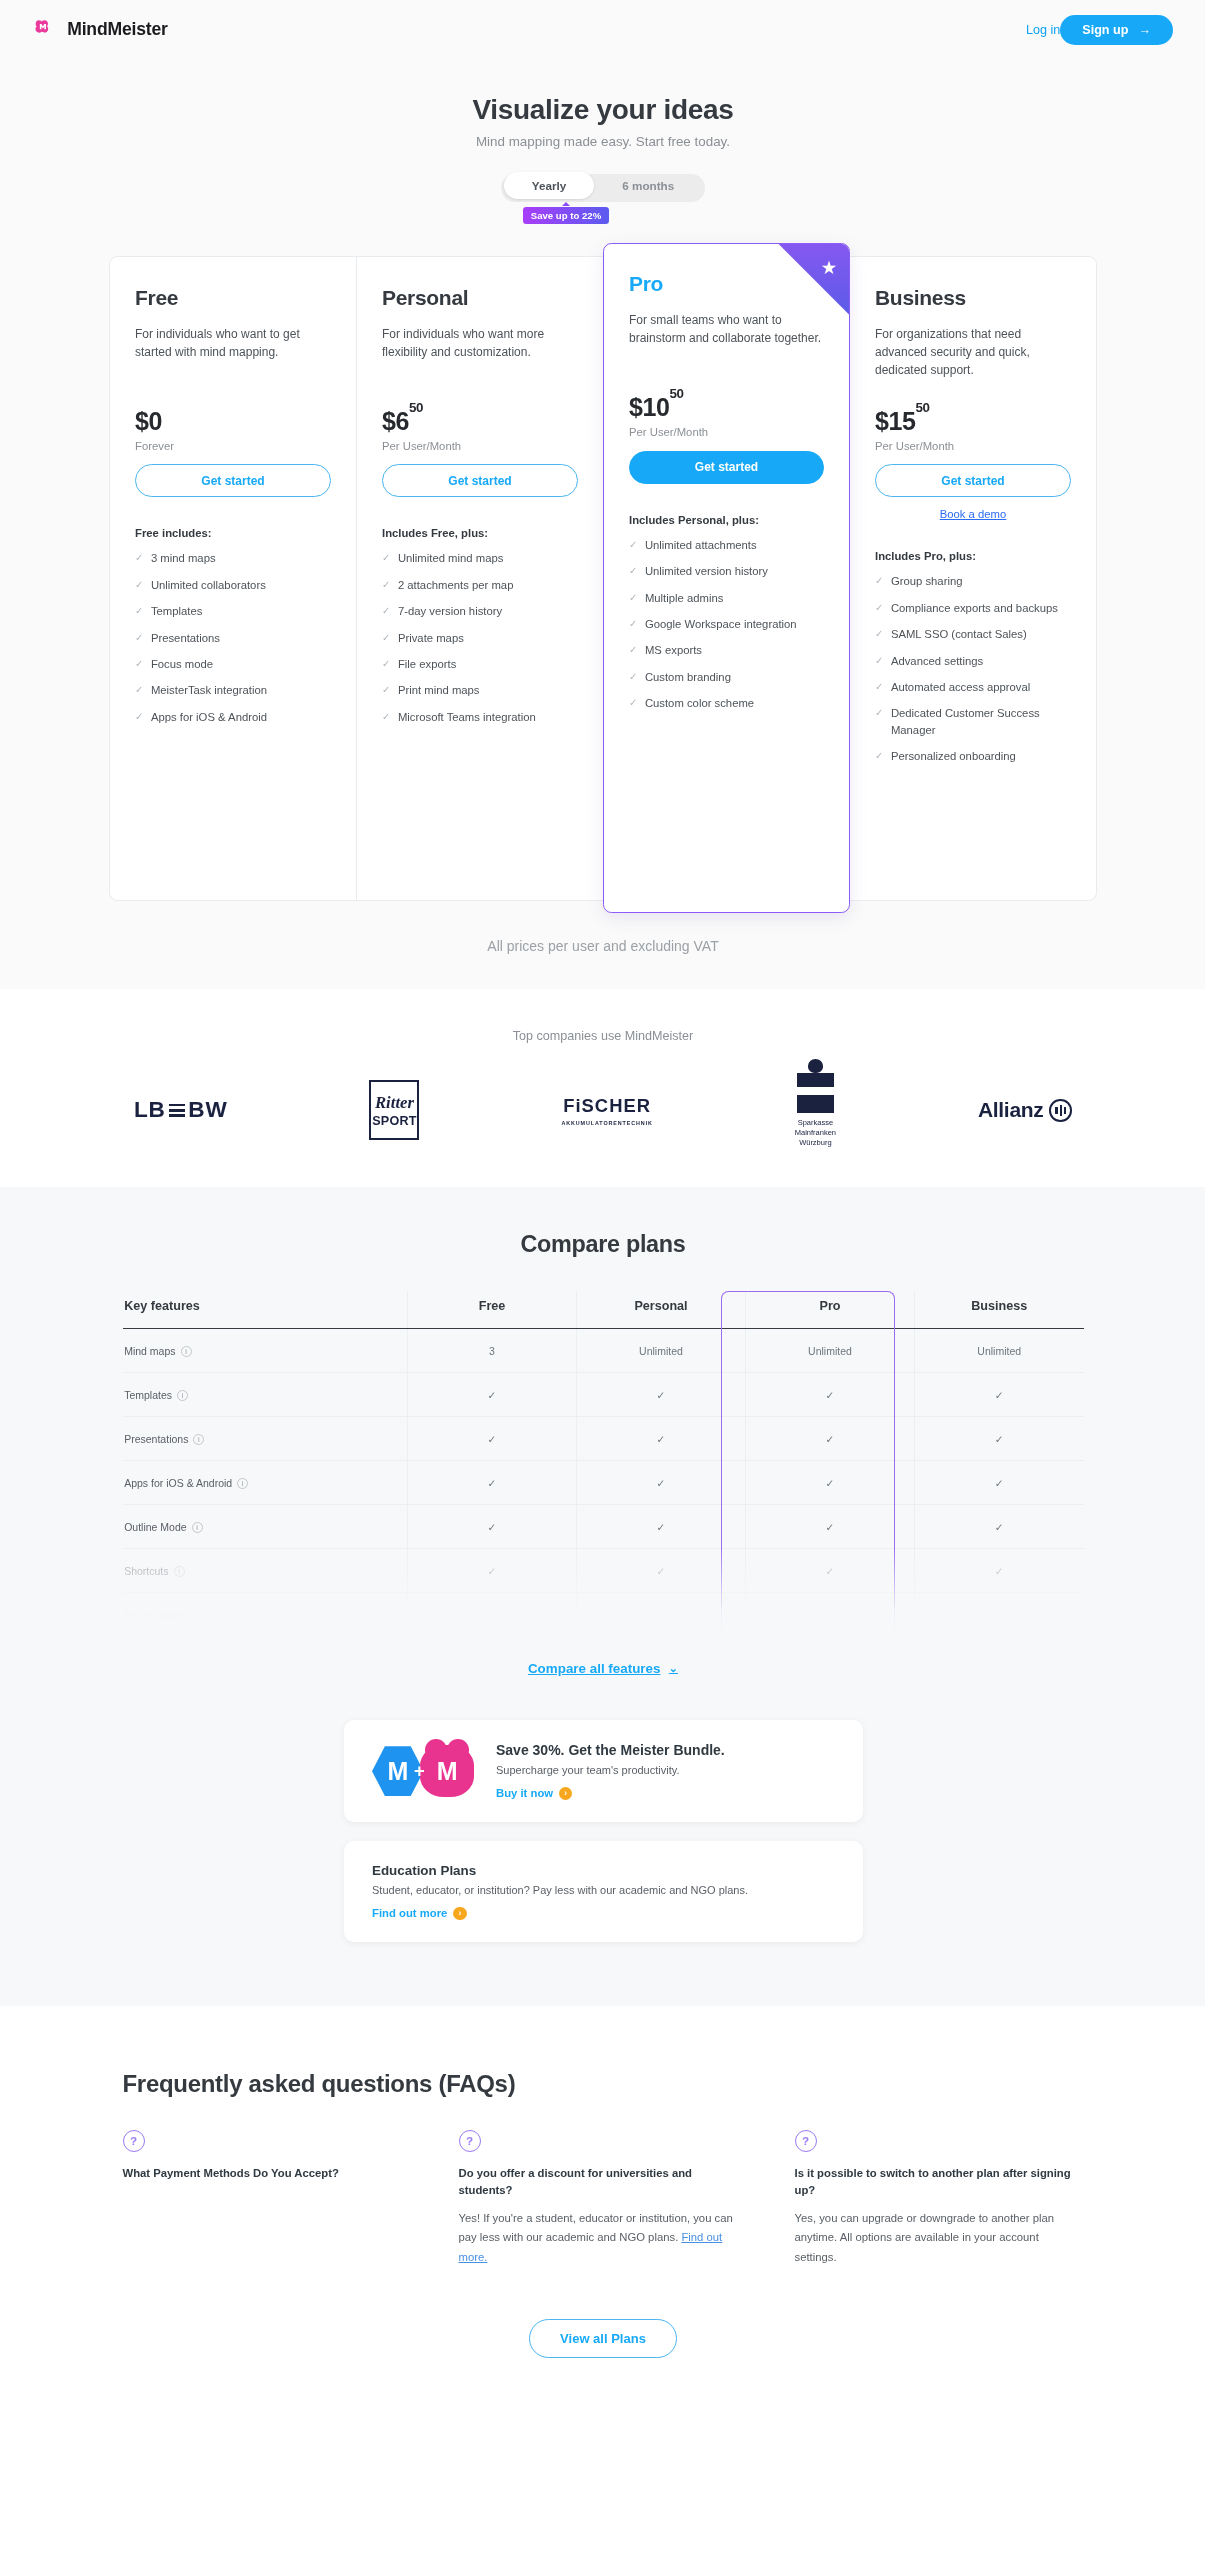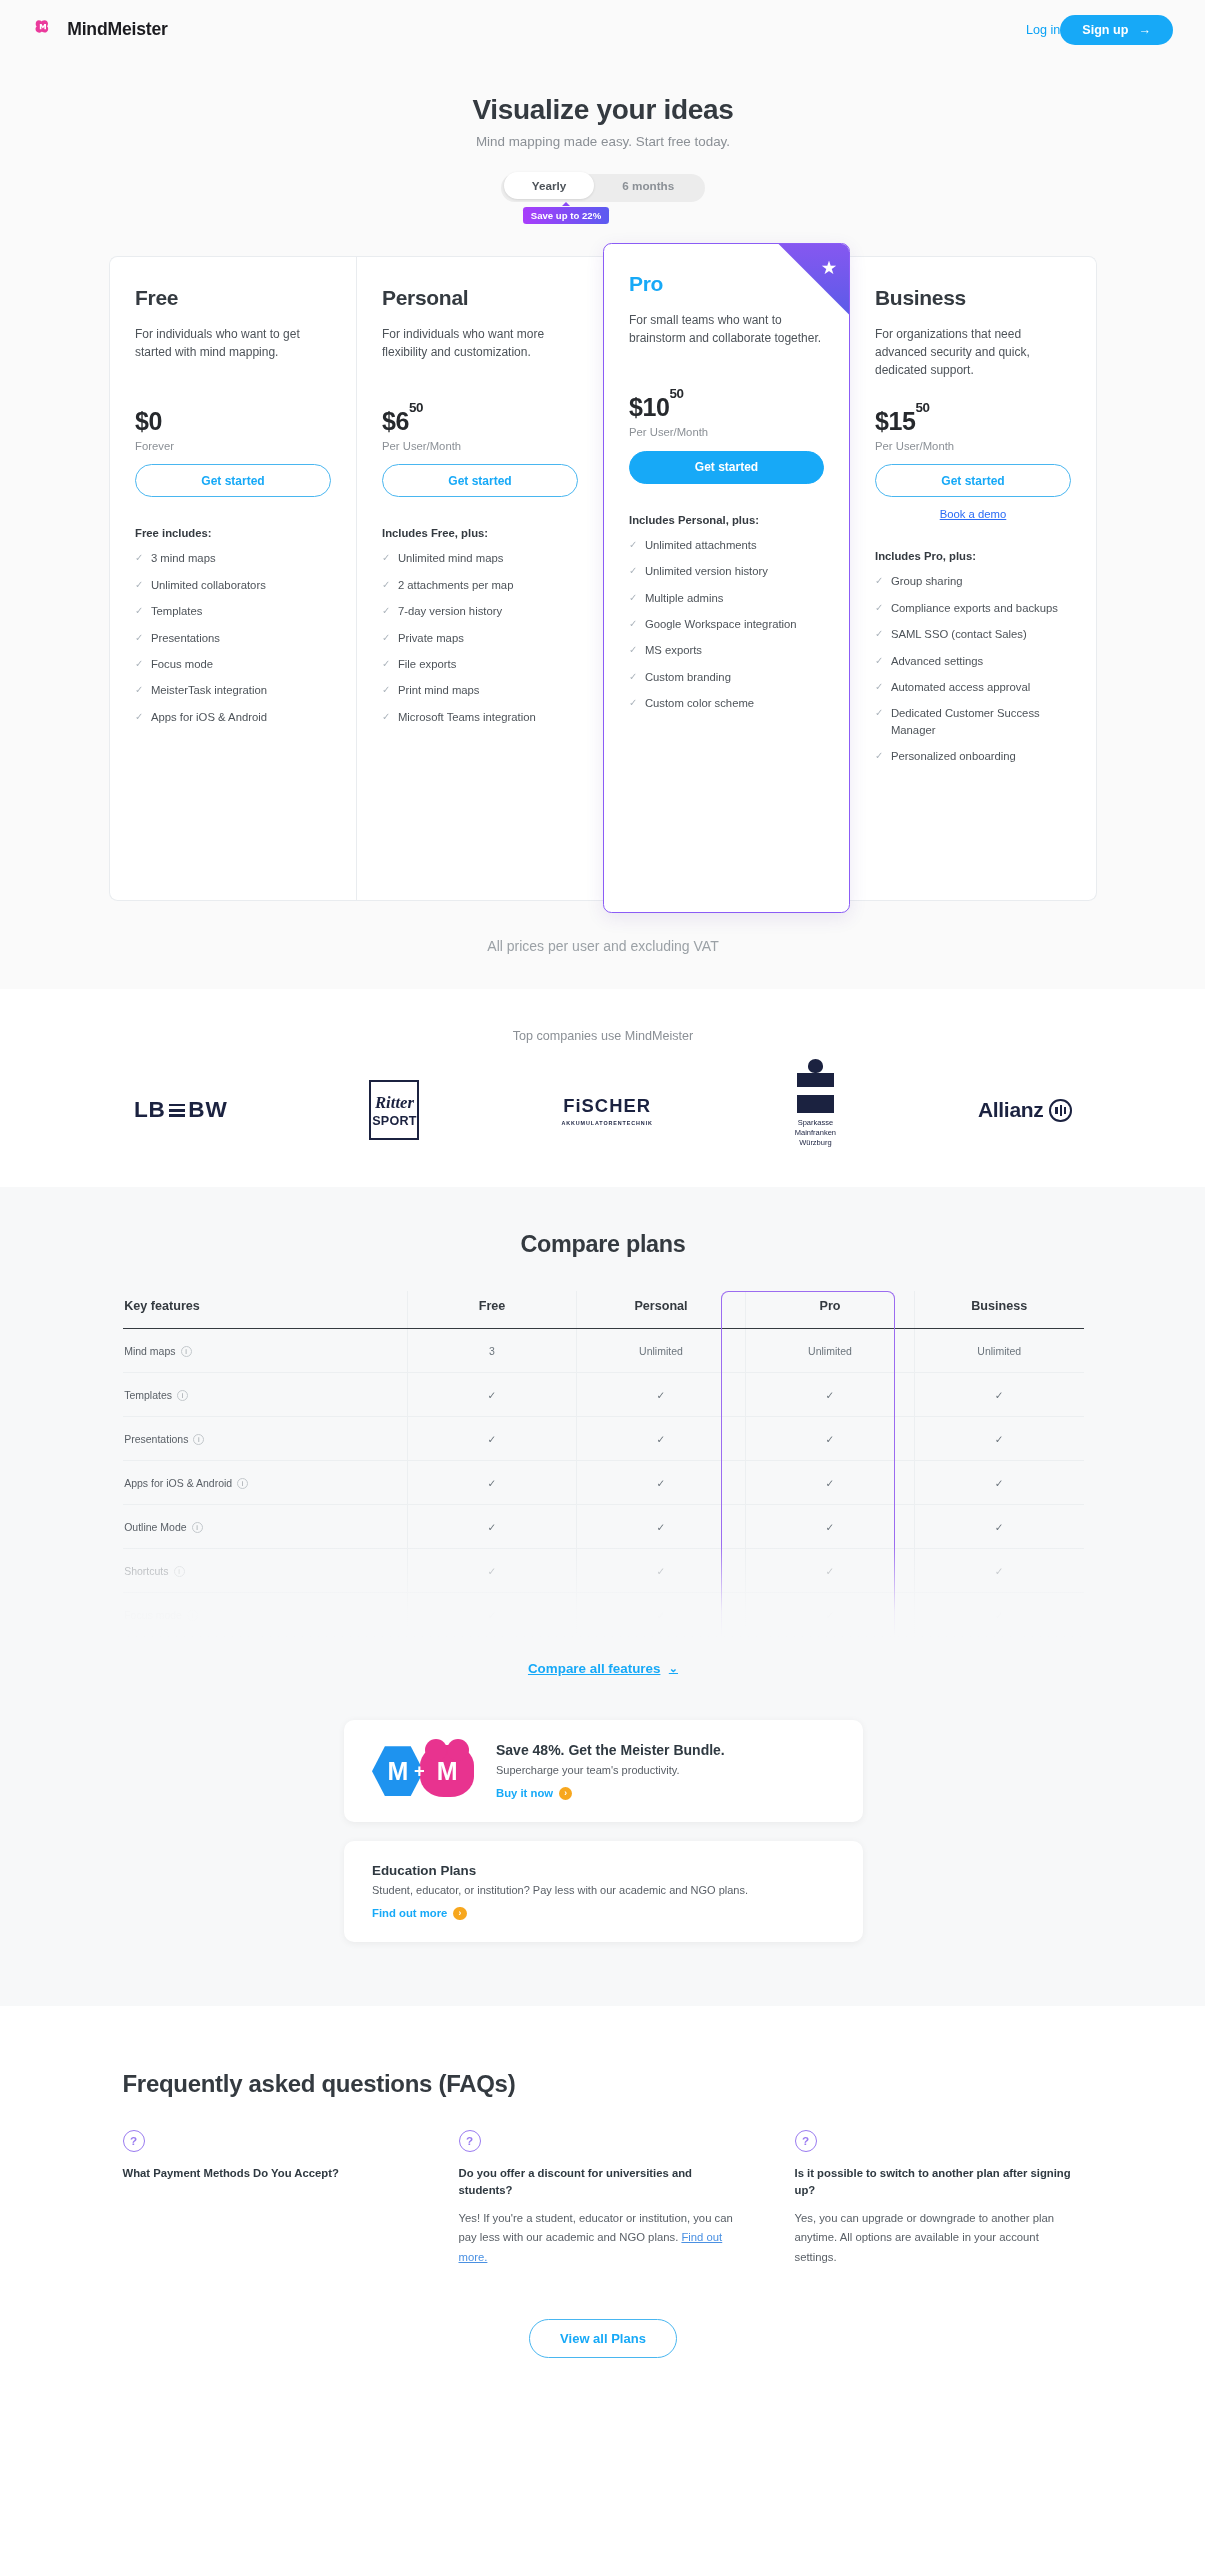--- a/index.html
+++ b/index.html
@@ -724,21 +724,21 @@
 </section>
 
 <section class="promos-band">
   <div class="promo bundle">
     <div class="mm-logos">
       <span class="hexblue">M</span>
       <span class="plus-sign">+</span>
       <span class="cloudpink">M</span>
     </div>
     <div>
-      <div class="promo-title">Save 48%. Get the Meister Bundle.</div>
+      <div class="promo-title">Save 30%. Get the Meister Bundle.</div>
       <div class="promo-sub">Supercharge your team's productivity.</div>
       <a class="promo-link" href="#">
         <span>Buy it now</span>
         <span class="arrow-circle">›</span>
       </a>
     </div>
   </div>
 
   <div class="promo edu">
     <div class="promo-title">Education Plans</div>

